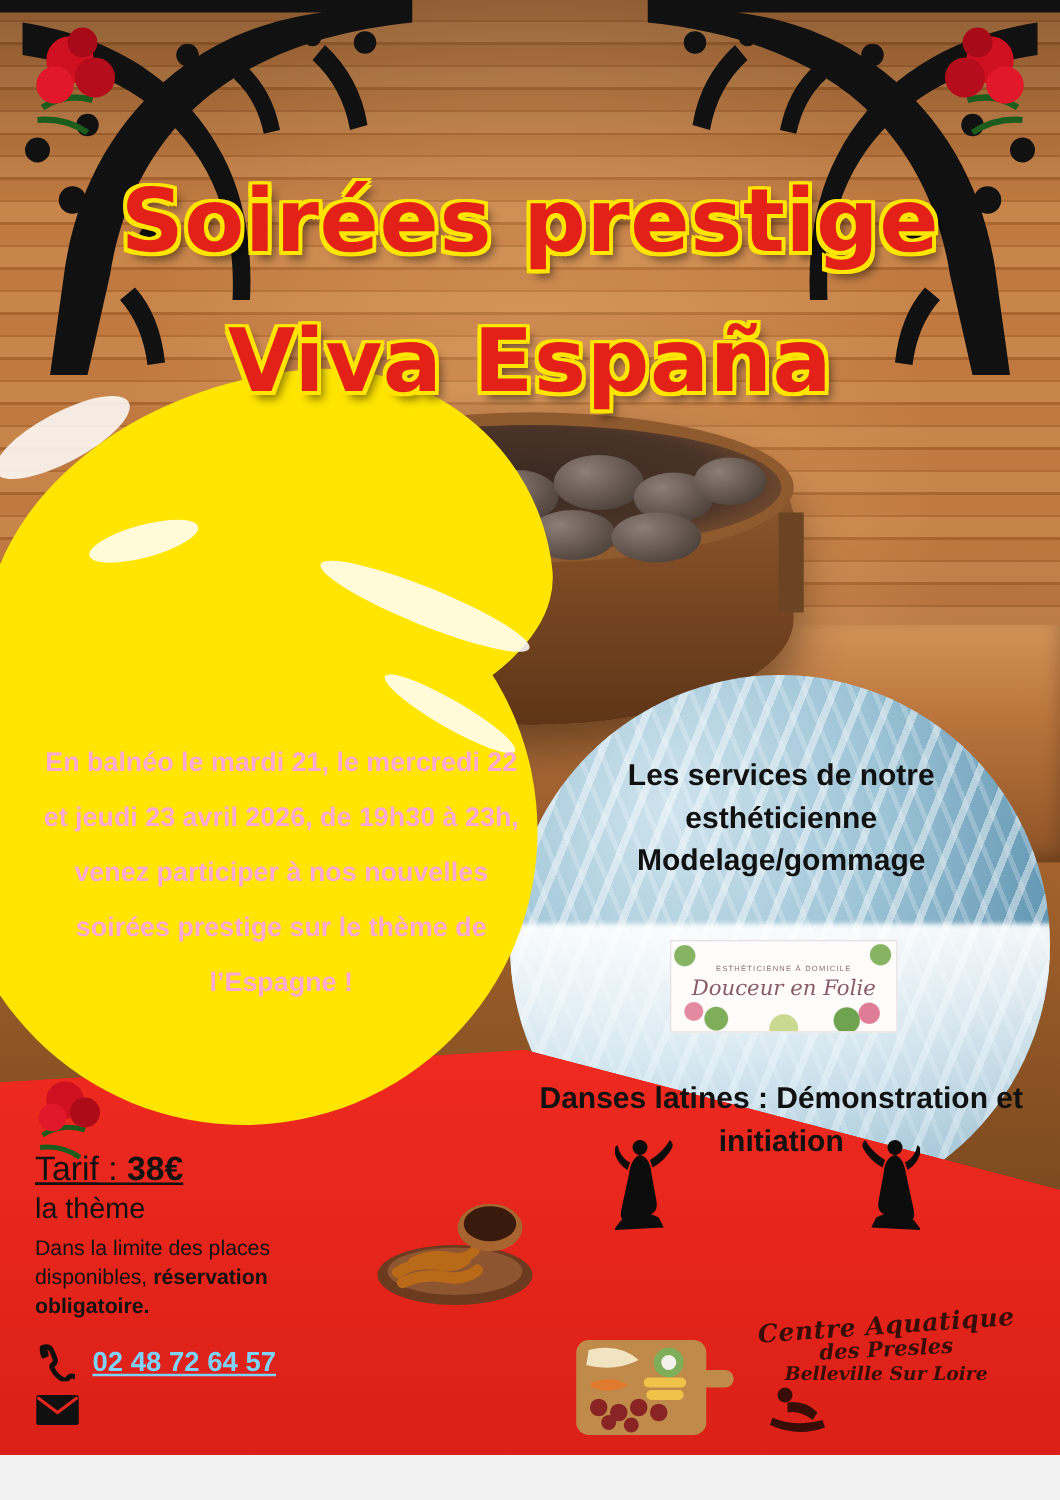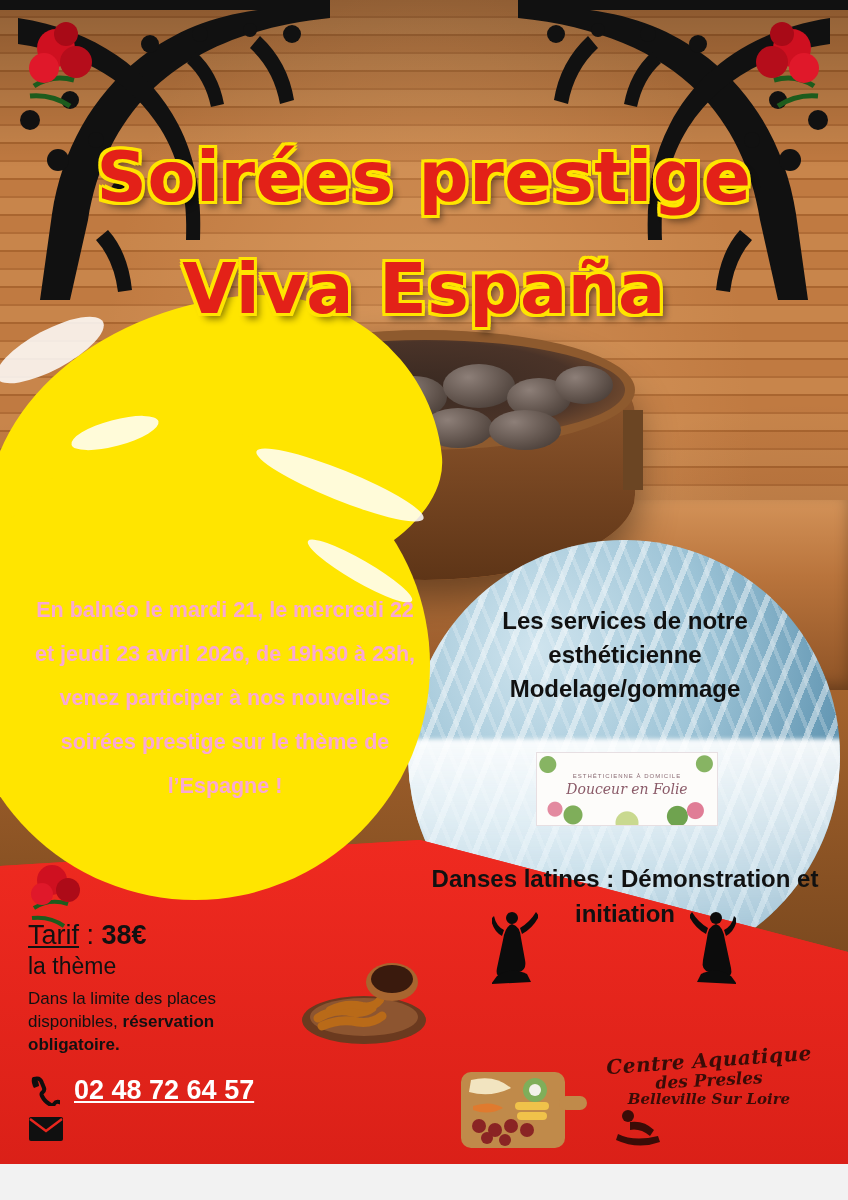--- a/index.html
+++ b/index.html
@@ -204,54 +204,54 @@
       radial-gradient(circle at 93% 15%, #87b463 0 8px, transparent 9px),
       radial-gradient(circle at 50% 97%, #c9d98f 0 11px, transparent 12px);
   }
   .logo-box .logo-sub{
     position:absolute; top:20px; left:0; width:100%;
     text-align:center; font-size:6px; letter-spacing:1px; color:#8b6b74;
     font-family:"Liberation Sans", sans-serif;
   }
   .logo-box .logo-name{
     position:absolute; top:28px; left:0; width:100%;
-    text-align:center; font-size:14px; color:#8a5a68;
+    text-align:center; font-size:17px; color:#8a5a68;
     font-family:"DejaVu Serif", serif; font-style:italic;
   }
   .danses{
     position:absolute;
     left:430px; top:862px;
     width:390px;
     text-align:center;
     color:#111;
     font-weight:bold;
     font-size:24px;
     line-height:1.45;
     z-index:8;
   }
   .dancer{ position:absolute; z-index:9; }
 
   
   .tarif{
     position:absolute; left:28px; top:920px; z-index:10;
     color:#111;
   }
-  .tarif-line{ font-size:27px; }
+  .tarif-line{ font-size:27px;text-decoration:underline; }
   .tarif-line .u{ text-decoration:underline; }
   .tarif-line b{ font-weight:bold; }
   .tarif-sub{ font-size:23px; margin-top:2px; }
   .tarif-note{ font-size:17px; line-height:1.35; margin-top:8px; width:260px; }
   .tarif-note b{ font-weight:bold; }
 
   .contact{
     position:absolute; left:28px; top:1075px; z-index:10;
   }
   .contact-row{ display:flex; align-items:center; gap:14px; margin-bottom:10px; }
   .contact-row .txt{
-    font-size:27px; font-weight:bold; color:#ffffff; text-decoration:underline;
+    font-size:22px; font-weight:bold; color:#7dd3fc; text-decoration:underline;
   }
   .address{
     position:absolute; left:28px; bottom:7px; z-index:12;
     font-size:17px; color:#1a1a1a;
   }
 
   
   .churros-plate{
     position:absolute; left:300px; top:960px; width:130px; height:80px; z-index:9;
   }

